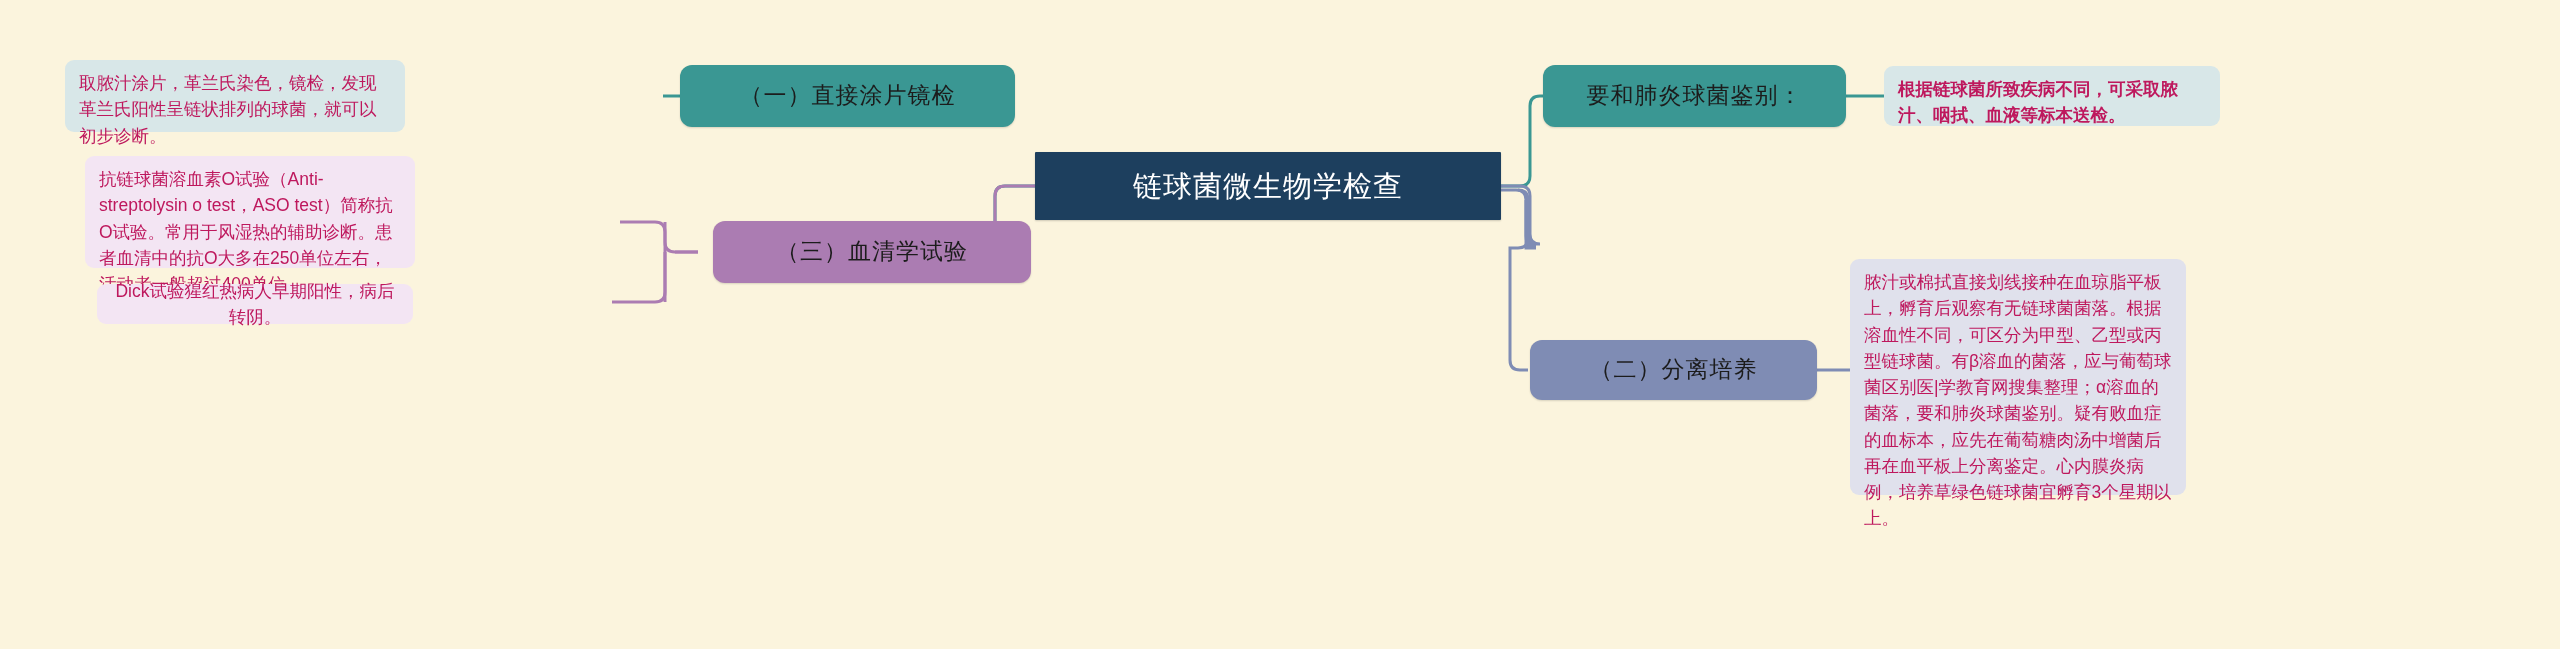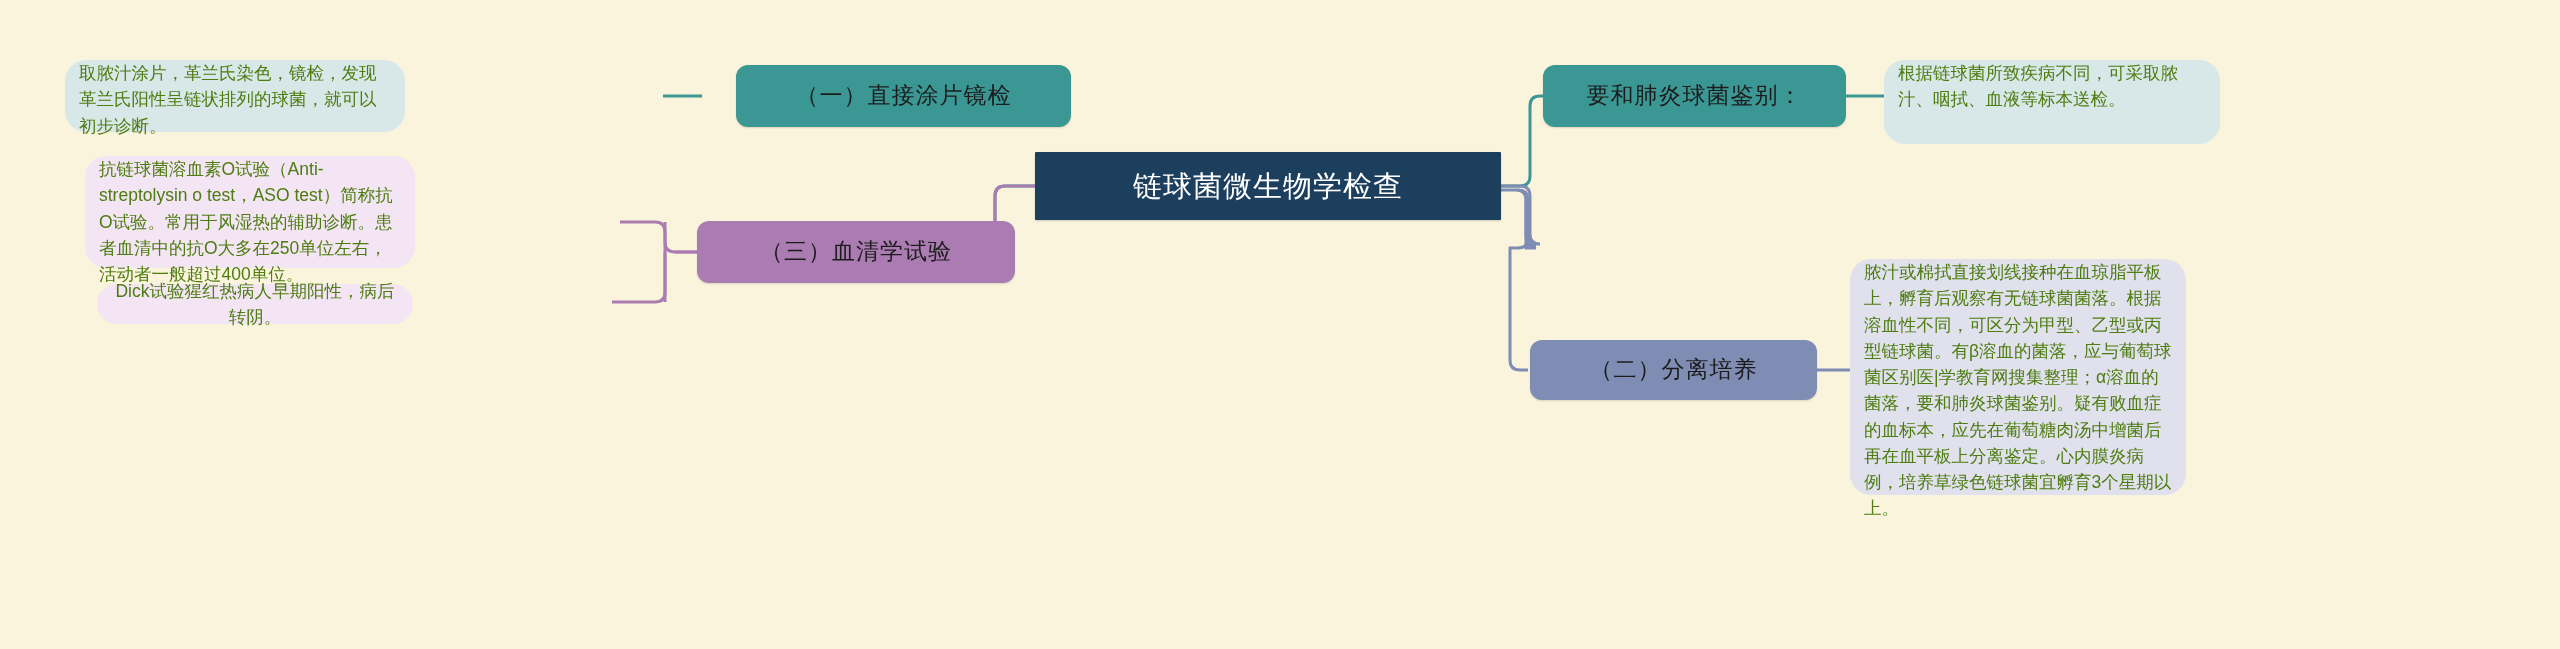--- a/index.html
+++ b/index.html
@@ -51,28 +51,28 @@
   }
   
   .branch {
     color: #1c1c1c;
     font-size: 23px;
     letter-spacing: 1px;
     border-radius: 12px;
     box-shadow: 0 1px 2px rgba(0,0,0,.14);
   }
   .branch.teal   { background: #3a9793; }
-  .branch.purple { background: #ab7cb2; }
+  .branch.purple { background: #ab7cb2; margin-left: 16px; }
   .branch.slate  { background: #7f8cb4; }
   
   .leaf {
     font-size: 17.5px;
-    color: #4d7c0f;
-    border-radius: 21px;
-    padding: 0 14px;
+    color: #be185d;
+    border-radius: 9px;
+    padding: 10px 14px;
     text-align: left;
     display: block;
     line-height: 1.5;
   }
   .leaf.tealtint  { background: #d8e7e8; }
   .leaf.pinktint  { background: #f3e5f3; }
   .leaf.slatetint { background: #e0e1ec; }
   .leaf.center    { text-align: center; }
 </style>
 </head>
@@ -101,31 +101,31 @@
     <path d="M1500,190 L1516,190 Q1526,190 1526,200 L1526,236 Q1526,246 1536,246 L1536,246" fill="none" stroke="#7f8cb4" stroke-width="3"></path>
     <path d="M1526,200 L1526,238 Q1526,248 1536,248 L1526,248 L1526,238" fill="none" stroke="#7f8cb4" stroke-width="3"></path>
     <path d="M1518,190 Q1528,190 1528,200 L1528,238 Q1528,248 1518,248 L1510,248 L1510,360
              Q1510,370 1520,370 L1528,370" fill="none" stroke="#7f8cb4" stroke-width="3"></path>
 
     <path d="M1816,370 L1852,370" fill="none" stroke="#7f8cb4" stroke-width="3"></path>
   </svg>
 
   <div class="node root" style="left: 1035px; top: 152px; width: 466px; height: 68px; background: rgb(29, 63, 94); color: rgb(255, 255, 255);">链球菌微生物学检查</div>
 
-  <div class="node branch teal" style="left: 736px; top: 65px; width: 335px; height: 62px; background: rgb(58, 151, 147);">（一）直接涂片镜检</div>
+  <div class="node branch teal" style="left: 680px; top: 65px; width: 335px; height: 62px; background: rgb(58, 151, 147);">（一）直接涂片镜检</div>
 
   <div class="node leaf tealtint" style="left: 65px; top: 60px; width: 340px; height: 72px; background: rgb(216, 231, 232);">取脓汁涂片，革兰氏染色，镜检，发现革兰氏阳性呈链状排列的球菌，就可以初步诊断。</div>
 
   <div class="node branch purple" style="left: 697px; top: 221px; width: 318px; height: 62px; background: rgb(171, 124, 178);">（三）血清学试验</div>
 
   <div class="node leaf pinktint" style="left: 85px; top: 156px; width: 330px; height: 112px; background: rgb(243, 229, 243);">抗链球菌溶血素O试验（Anti-streptolysin o test，ASO test）简称抗O试验。常用于风湿热的辅助诊断。患者血清中的抗O大多在250单位左右，活动者一般超过400单位。</div>
 
   <div class="node leaf pinktint center" style="left: 97px; top: 284px; width: 316px; height: 40px; display: flex; align-items: center; background: rgb(243, 229, 243);">Dick试验猩红热病人早期阳性，病后转阴。</div>
 
   <div class="node branch teal" style="left: 1543px; top: 65px; width: 303px; height: 62px; background: rgb(58, 151, 147);">要和肺炎球菌鉴别：</div>
 
-  <div class="node leaf tealtint" style="left: 1884px; top: 60px; width: 336px; height: 84px; background: rgb(216, 231, 232);">根据链球菌所致疾病不同，可采取脓汁、咽拭、血液等标本送检。</div>
+  <div class="node leaf tealtint" style="left: 1884px; top: 66px; width: 336px; height: 60px; background: rgb(216, 231, 232); font-weight: bold;">根据链球菌所致疾病不同，可采取脓汁、咽拭、血液等标本送检。</div>
 
   <div class="node branch slate" style="left: 1530px; top: 340px; width: 287px; height: 60px; background: rgb(127, 140, 180); text-align: center;">（二）分离培养</div>
 
   <div class="node leaf slatetint" style="left: 1850px; top: 259px; width: 336px; height: 236px; background: rgb(224, 225, 236);">脓汁或棉拭直接划线接种在血琼脂平板上，孵育后观察有无链球菌菌落。根据溶血性不同，可区分为甲型、乙型或丙型链球菌。有β溶血的菌落，应与葡萄球菌区别医|学教育网搜集整理；α溶血的菌落，要和肺炎球菌鉴别。疑有败血症的血标本，应先在葡萄糖肉汤中增菌后再在血平板上分离鉴定。心内膜炎病例，培养草绿色链球菌宜孵育3个星期以上。</div>
 
 </div>
 
 </body></html>

